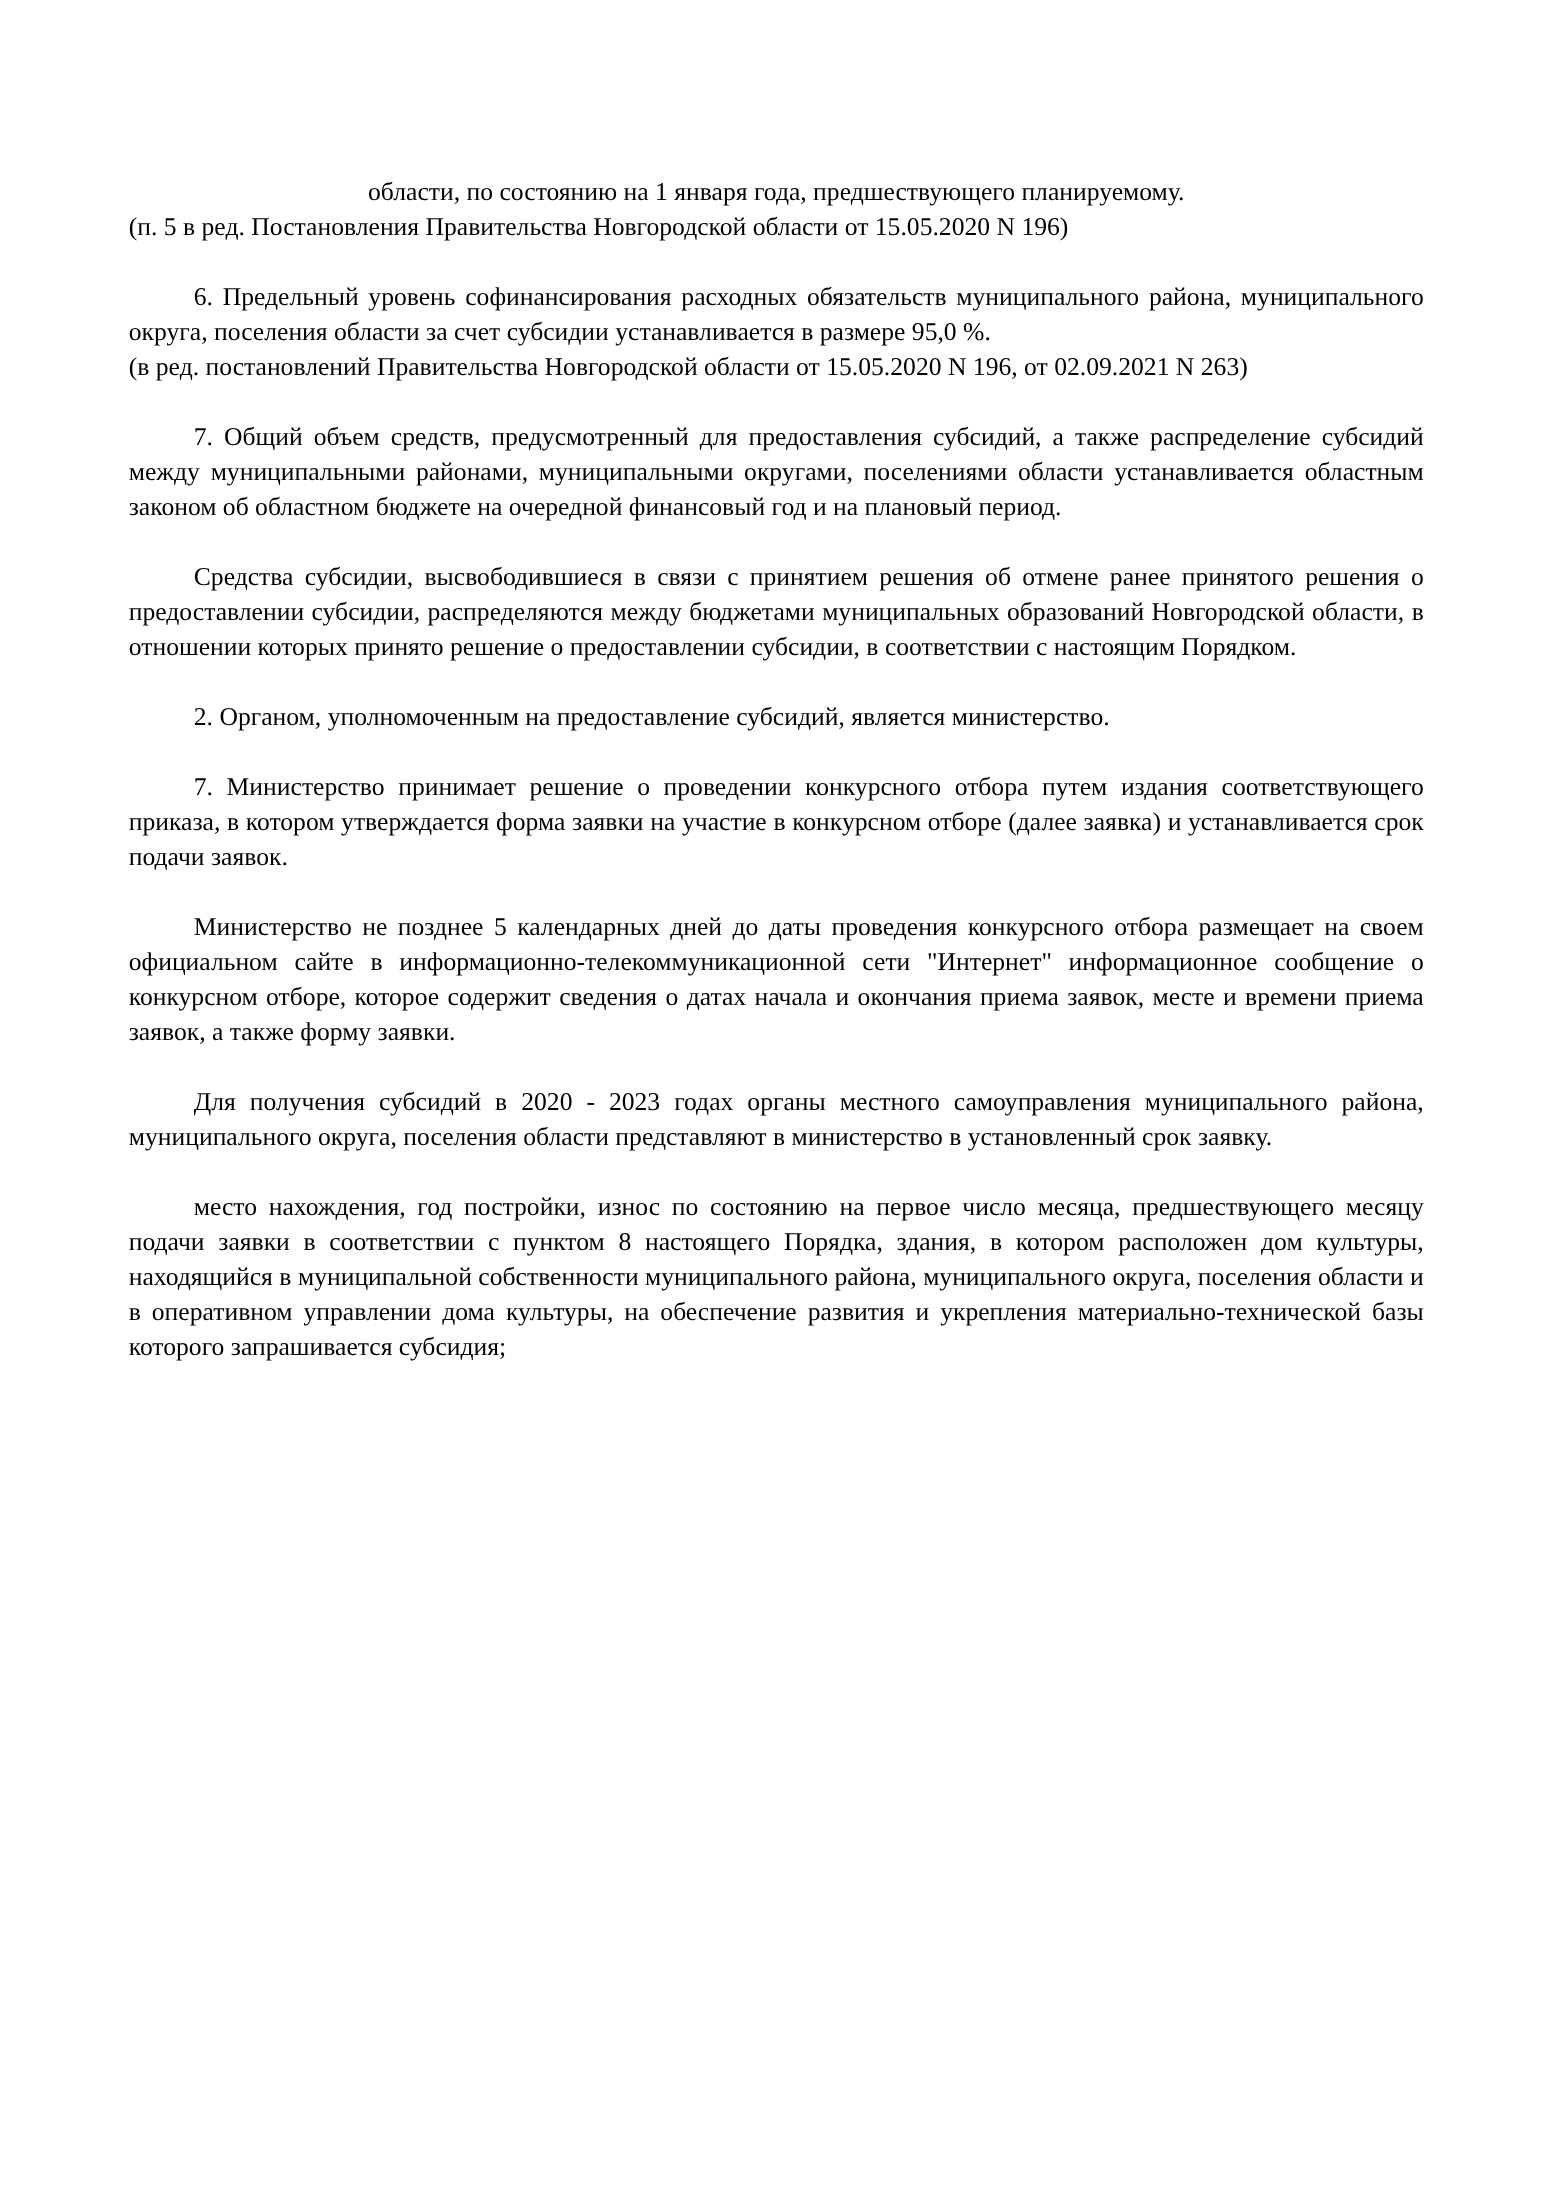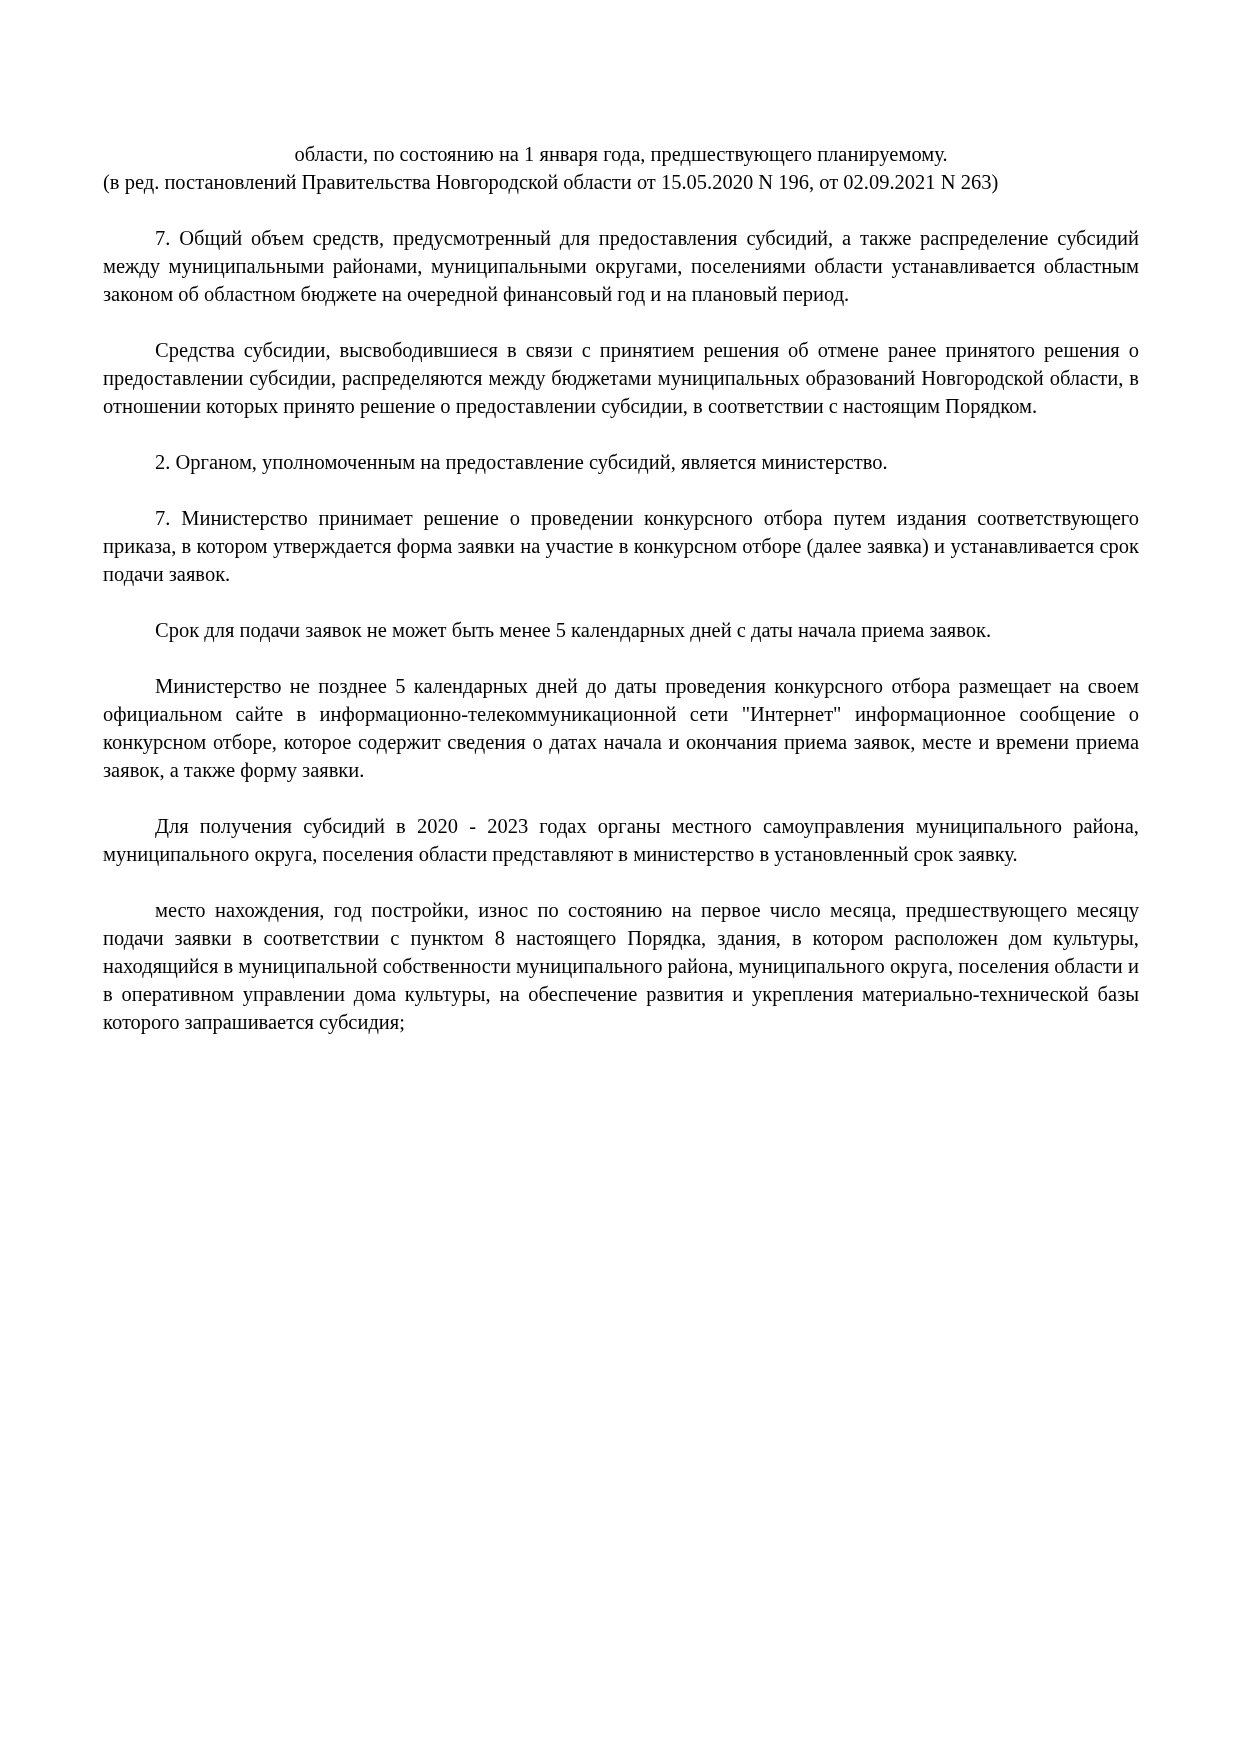--- a/index.html
+++ b/index.html
@@ -45,23 +45,24 @@
     text-indent: 0;
     text-align: center;
   }
 </style>
 </head>
 <body>
 
 <div class="page">
   <div class="content">
       <p class="centered">области, по состоянию на 1 января года, предшествующего планируемому.</p>
+      <p class="note">(п. 5 в ред. Постановления Правительства Новгородской области от 15.05.2020 N 196)</p>
+      <p class="body">6. Предельный уровень софинансирования расходных обязательств муниципального района, муниципального округа, поселения области за счет субсидии устанавливается в размере 95,0 %.</p>
       <p class="note">(в ред. постановлений Правительства Новгородской области от 15.05.2020 N 196, от 02.09.2021 N 263)</p>
       <p class="body">7. Общий объем средств, предусмотренный для предоставления субсидий, а также распределение субсидий между муниципальными районами, муниципальными округами, поселениями области устанавливается областным законом об областном бюджете на очередной финансовый год и на плановый период.</p>
       <p class="body">Средства субсидии, высвободившиеся в связи с принятием решения об отмене ранее принятого решения о предоставлении субсидии, распределяются между бюджетами муниципальных образований Новгородской области, в отношении которых принято решение о предоставлении субсидии, в соответствии с настоящим Порядком.</p>
       <p class="body">2. Органом, уполномоченным на предоставление субсидий, является министерство.</p>
       <p class="body">7. Министерство принимает решение о проведении конкурсного отбора путем издания соответствующего приказа, в котором утверждается форма заявки на участие в конкурсном отборе (далее заявка) и устанавливается срок подачи заявок.</p>
-      <p class="body">Срок для подачи заявок не может быть менее 5 календарных дней с даты начала приема заявок.</p>
       <p class="body">Министерство не позднее 5 календарных дней до даты проведения конкурсного отбора размещает на своем официальном сайте в информационно-телекоммуникационной сети "Интернет" информационное сообщение о конкурсном отборе, которое содержит сведения о датах начала и окончания приема заявок, месте и времени приема заявок, а также форму заявки.</p>
       <p class="body">Для получения субсидий в 2020 - 2023 годах органы местного самоуправления муниципального района, муниципального округа, поселения области представляют в министерство в установленный срок заявку.</p>
       <p class="body">место нахождения, год постройки, износ по состоянию на первое число месяца, предшествующего месяцу подачи заявки в соответствии с пунктом 8 настоящего Порядка, здания, в котором расположен дом культуры, находящийся в муниципальной собственности муниципального района, муниципального округа, поселения области и в оперативном управлении дома культуры, на обеспечение развития и укрепления материально-технической базы которого запрашивается субсидия;</p>
     </div>
 </div>
 
 </body></html>

